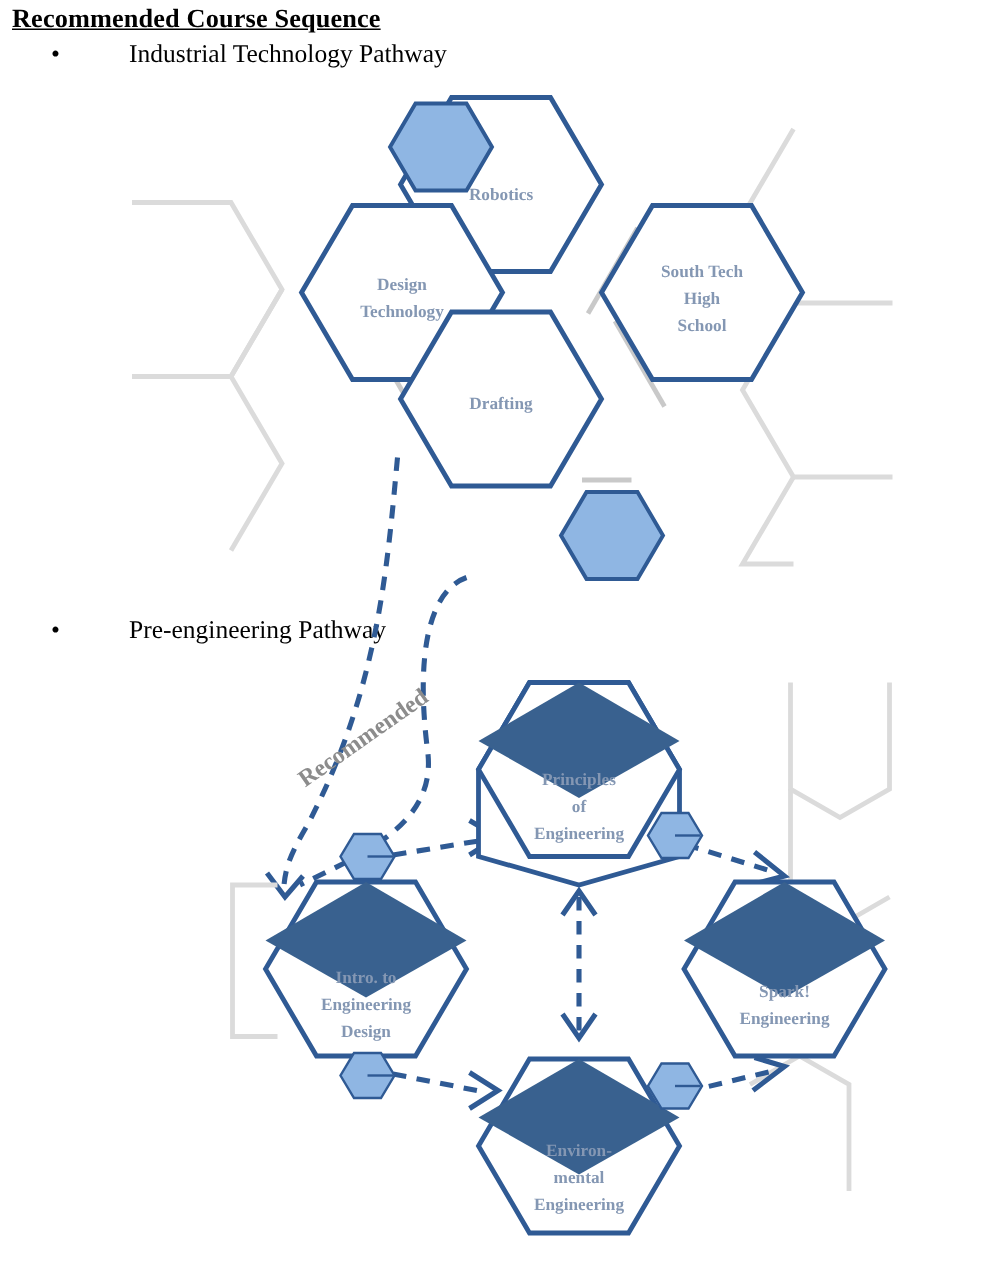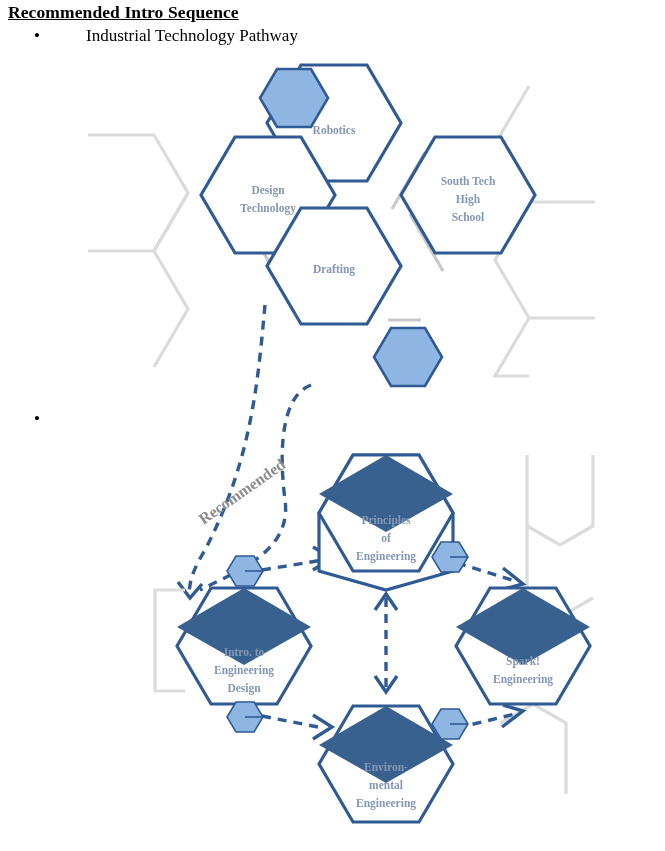--- a/index.html
+++ b/index.html
@@ -122,29 +122,30 @@
     fill: #8C8C8C;
     font-family: "Liberation Serif", "DejaVu Serif", serif;
     font-weight: bold;
     font-size: 16px;
     text-anchor: middle;
   }
 </style>
 </head>
 <body>
 
-<div class="page-title">Recommended Intro Sequence</div>
+<div class="page-title">Recommended Course Sequence</div>
 
 <div class="bullet-row" id="bullet-industrial">
   <span class="dot">•</span>
   <span class="bullet-label">Industrial Technology Pathway</span>
 </div>
 
 <div class="bullet-row" id="bullet-preeng">
   <span class="dot">•</span>
+  <span class="bullet-label">Pre-engineering Pathway</span>
 </div>
 
 <svg class="diagram" id="diagram-industrial" viewBox="0 0 665 360">
 
   <g>
     <path class="hex-ghost" d="M 88 83 L 154 83 L 188 141 L 154 199 L 88 199"></path>
     <path class="hex-ghost" d="M 188 141 L 154 199 L 188 257 L 154 315"></path>
     <path class="hex-ghost" d="M 529 34 L 495 92 L 529 150 L 595 150"></path>
     <path class="hex-ghost" d="M 529 150 L 495 208 L 529 266 L 595 266"></path>
     <path class="hex-ghost" d="M 529 266 L 495 324 L 529 324"></path>

